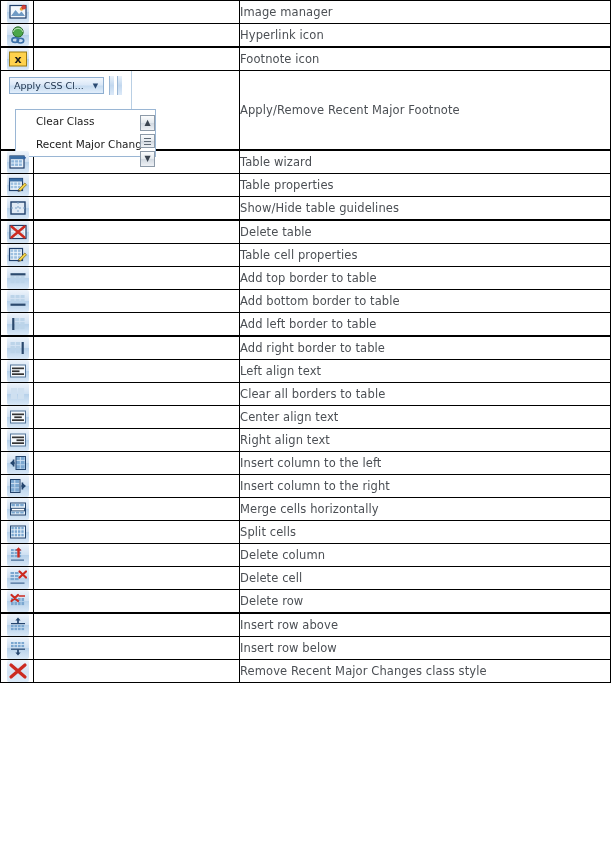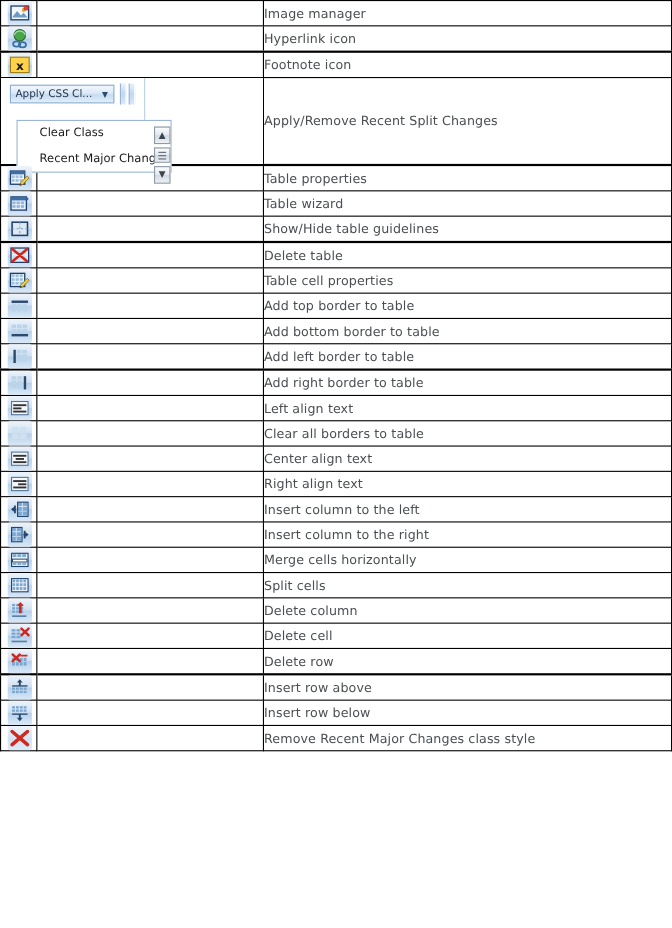--- a/index.html
+++ b/index.html
@@ -247,21 +247,42 @@
                   <div class="sb-thumb">
                     <i></i>
                   </div>
                   <div class="sb-btn">
                     <span class="caret">▼</span>
                   </div>
                 </div>
               </div>
             </div>
           </td>
-          <td class="c-label">Apply/Remove Recent Split Changes</td>
+          <td class="c-label">Apply/Remove Recent Major Footnote</td>
+        </tr>
+        <tr>
+          <td class="c-icon">
+            <div class="iconwrap">
+              <span class="ico">
+                <svg width="22" height="22" viewBox="0 0 22 22">
+      <rect x="3" y="5" width="14" height="12" fill="#e8f1fa" stroke="#1f3f6b" stroke-width="1.2"></rect>
+      <rect x="3" y="5" width="14" height="3.2" fill="#3b6ea5"></rect>
+      <rect x="4.20" y="9.20" width="2.97" height="2.40" fill="#8fb6db"></rect>
+                  <rect x="8.07" y="9.20" width="2.97" height="2.40" fill="#8fb6db"></rect>
+                  <rect x="11.93" y="9.20" width="2.97" height="2.40" fill="#8fb6db"></rect>
+                  <rect x="4.20" y="12.50" width="2.97" height="2.40" fill="#8fb6db"></rect>
+                  <rect x="8.07" y="12.50" width="2.97" height="2.40" fill="#8fb6db"></rect>
+                  <rect x="11.93" y="12.50" width="2.97" height="2.40" fill="#8fb6db"></rect>
+      <path d="M17.5 5.2 l1.6 1.6 l-1.6 1.6 l-1.6 -1.6 z" fill="#2f5fa0"></path>
+    </svg>
+              </span>
+            </div>
+          </td>
+          <td class="c-blank"></td>
+          <td class="c-label">Table wizard</td>
         </tr>
         <tr>
           <td class="c-icon">
             <div class="iconwrap">
               <span class="ico">
                 <svg width="22" height="22" viewBox="0 0 22 22">
       <rect x="2.5" y="4.5" width="13" height="12" fill="#f0f6fc" stroke="#1f3f6b" stroke-width="1.2"></rect>
       <rect x="2.5" y="4.5" width="13" height="3" fill="#3b6ea5"></rect>
       <rect x="3.60" y="8.40" width="2.70" height="2.50" fill="#9dc0e0"></rect>
                   <rect x="7.20" y="8.40" width="2.70" height="2.50" fill="#9dc0e0"></rect>
@@ -270,41 +291,20 @@
                   <rect x="7.20" y="11.80" width="2.70" height="2.50" fill="#9dc0e0"></rect>
                   <rect x="10.80" y="11.80" width="2.70" height="2.50" fill="#9dc0e0"></rect>
       <path d="M11.5 15.5 L17.8 9 L19.5 10.7 L13.2 17.2 Z" fill="#f2d24a" stroke="#8d7218" stroke-width=".8"></path>
       <path d="M11.5 15.5 L13.2 17.2 L10.6 18 Z" fill="#4a4a4a"></path>
     </svg>
               </span>
             </div>
           </td>
           <td class="c-blank"></td>
           <td class="c-label">Table properties</td>
-        </tr>
-        <tr>
-          <td class="c-icon">
-            <div class="iconwrap">
-              <span class="ico">
-                <svg width="22" height="22" viewBox="0 0 22 22">
-      <rect x="3" y="5" width="14" height="12" fill="#e8f1fa" stroke="#1f3f6b" stroke-width="1.2"></rect>
-      <rect x="3" y="5" width="14" height="3.2" fill="#3b6ea5"></rect>
-      <rect x="4.20" y="9.20" width="2.97" height="2.40" fill="#8fb6db"></rect>
-                  <rect x="8.07" y="9.20" width="2.97" height="2.40" fill="#8fb6db"></rect>
-                  <rect x="11.93" y="9.20" width="2.97" height="2.40" fill="#8fb6db"></rect>
-                  <rect x="4.20" y="12.50" width="2.97" height="2.40" fill="#8fb6db"></rect>
-                  <rect x="8.07" y="12.50" width="2.97" height="2.40" fill="#8fb6db"></rect>
-                  <rect x="11.93" y="12.50" width="2.97" height="2.40" fill="#8fb6db"></rect>
-      <path d="M17.5 5.2 l1.6 1.6 l-1.6 1.6 l-1.6 -1.6 z" fill="#2f5fa0"></path>
-    </svg>
-              </span>
-            </div>
-          </td>
-          <td class="c-blank"></td>
-          <td class="c-label">Table wizard</td>
         </tr>
         <tr class="thick">
           <td class="c-icon">
             <div class="iconwrap">
               <span class="ico">
                 <svg width="22" height="22" viewBox="0 0 22 22">
       <rect x="4" y="5" width="14" height="12" fill="#dfe9f4" stroke="#1f3f6b" stroke-width="1.4"></rect>
       <path d="M11 5 V17 M4 11 H18" stroke="#7da3c9" stroke-width="1" stroke-dasharray="2 2"></path>
     </svg>
               </span>

